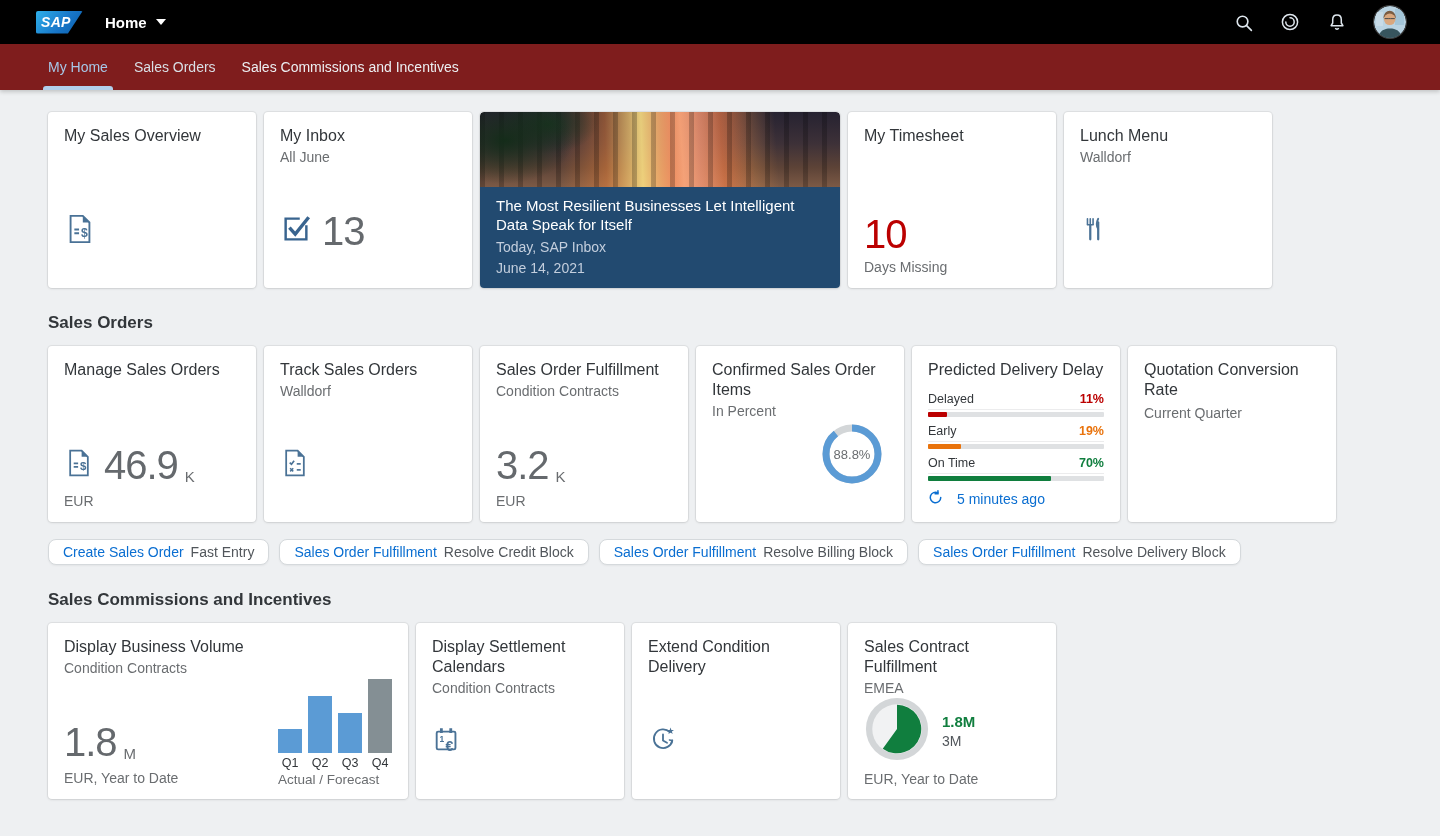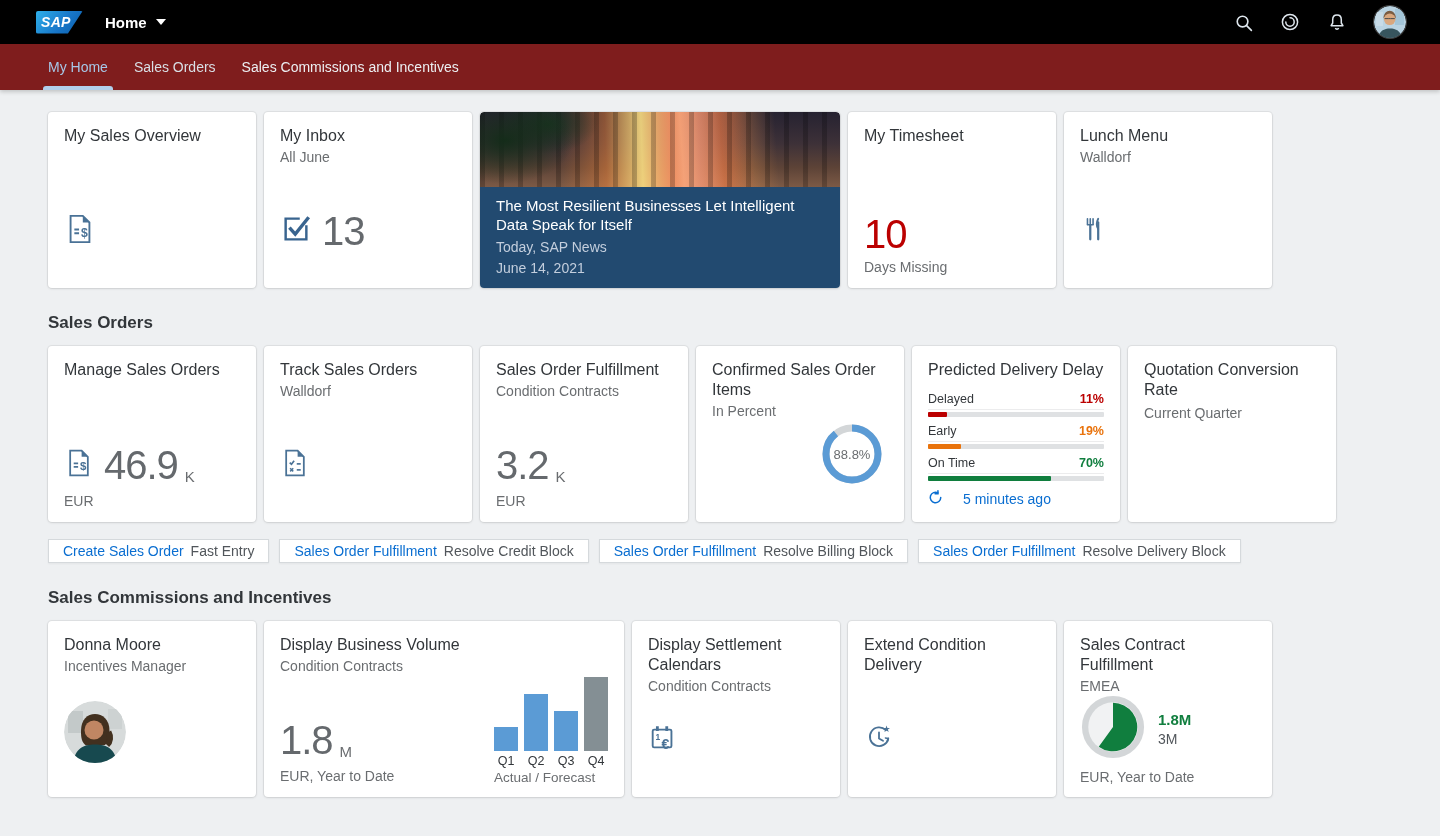--- a/index.html
+++ b/index.html
@@ -66,30 +66,30 @@
   .donut-wrap { margin-top:auto; display:flex; justify-content:flex-end; padding-right:4px; margin-bottom:2px; }
   .donut-label { font-size:13px; fill:#6a6d70; }
   
   .delay-rows { margin-top:5px; }
   .delay-row { margin-top:7px; }
   .delay-head { display:flex; justify-content:space-between; align-items:baseline; font-size:12.5px; padding-bottom:3px; border-bottom:1px solid #ececed; }
   .delay-label { color:#32363a; }
   .delay-value { font-weight:700; }
   .delay-bar { height:5px; background:#dfe1e3; margin-top:2px; position:relative; border-radius:1px; }
   .delay-fill { position:absolute; left:0; top:0; bottom:0; border-radius:1px; }
-  .refresh-row { margin-top:9px; display:flex; align-items:center; gap:20px; font-size:14px; color:#0a6ed1; cursor:pointer; }
+  .refresh-row { margin-top:9px; display:flex; align-items:center; gap:14px; font-size:14px; color:#0a6ed1; cursor:pointer; }
   
   .trend-col { display:flex; flex-direction:column; align-items:center; margin-left:4px; }
   .tri-up { width:0; height:0; border-left:7px solid transparent; border-right:7px solid transparent; border-bottom:11px solid #107e3e; }
   .trend-pct { font-size:13px; color:#107e3e; margin-top:1px; }
   
   .links-row { display:flex; gap:10px; margin-top:17px; }
   .link-pill {
-    height:24px; background:#fff; border:1px solid #d5d9dc; border-radius:0;
-    display:flex; align-items:center; padding:2px 14px; gap:7px; cursor:pointer;
+    height:16px; background:#fff; border:1px solid #d5d9dc; border-radius:8px;
+    display:flex; align-items:center; padding:12px 14px; gap:7px; cursor:pointer;
     box-shadow:0 1px 2px rgba(0,0,0,.05); white-space:nowrap;
   }
   .link-action { font-size:14px; color:#0a6ed1; }
   .link-detail { font-size:14px; color:#51565b; }
   
   .bv-body { margin-top:auto; display:flex; align-items:flex-end; justify-content:space-between; }
   .bv-left { display:flex; flex-direction:column; }
   .bars { display:flex; align-items:flex-end; gap:6px; height:74px; }
   .vbar { width:24px; }
   .bar-labels { display:flex; gap:6px; margin-top:3px; }
@@ -179,21 +179,21 @@
         </span>
         <span class="kpi-num">13</span>
       </div>
       <div class="tile-footer"></div>
     </div>
 
     <div class="tile wide news">
       <div class="news-img"></div>
       <div class="news-body">
         <div class="news-headline">The Most Resilient Businesses Let Intelligent Data Speak for Itself</div>
-        <div class="news-meta">Today, SAP News</div>
+        <div class="news-meta">Today, SAP Inbox</div>
         <div class="news-meta">June 14, 2021</div>
       </div>
     </div>
 
     <div class="tile">
       <div class="tile-title">My Timesheet</div>
       <div class="tile-kpi">
         <span class="kpi-num" style="color: rgb(187, 0, 0); margin-top: 40px;">10</span>
       </div>
       <div class="tile-footer">Days Missing</div>
@@ -343,38 +343,20 @@
     <div class="link-pill">
       <span class="link-action">Sales Order Fulfillment</span>
       <span class="link-detail">Resolve Delivery Block</span>
     </div>
   </div>
 
   <h2 class="section-header">Sales Commissions and Incentives</h2>
 
   <div class="row">
 
-    <div class="tile">
-      <div class="tile-title">Donna Moore</div>
-      <div class="tile-sub">Incentives Manager</div>
-      <div class="tile-kpi">
-        <span class="avatar62">
-          <svg viewBox="0 0 62 62" width="62" height="62">
-            <circle cx="31" cy="31" r="31" fill="#d7dbdb"></circle>
-            <rect x="4" y="10" width="15" height="22" fill="#c3c9c9"></rect>
-            <rect x="44" y="8" width="14" height="20" fill="#cdd2d2"></rect>
-            <path d="M17 30c0-11.5 6.5-17 14-17s14.5 5.5 14.5 16.5c0 7.5-2 12-4.5 14.5l-19 .5C17.5 41.5 17 36 17 30z" fill="#42301f"></path>
-            <circle cx="30" cy="29" r="9.5" fill="#c08663"></circle>
-            <path d="M44.5 31c2.5 4.5 2 9.5-1.5 13" fill="none" stroke="#42301f" stroke-width="6"></path>
-            <path d="M9 62c2-14.5 10.5-18.5 22-18.5S51 47.5 53 62z" fill="#17494f"></path>
-          </svg>
-        </span>
-      </div>
-      <div class="tile-footer"></div>
-    </div>
 
     <div class="tile wide">
       <div class="tile-title">Display Business Volume</div>
       <div class="tile-sub">Condition Contracts</div>
       <div class="bv-body">
         <div class="bv-left">
           <div class="tile-kpi" style="margin-top:0;">
             <span class="kpi-num">1.8</span>
             <span class="kpi-unit">M</span>
           </div>

